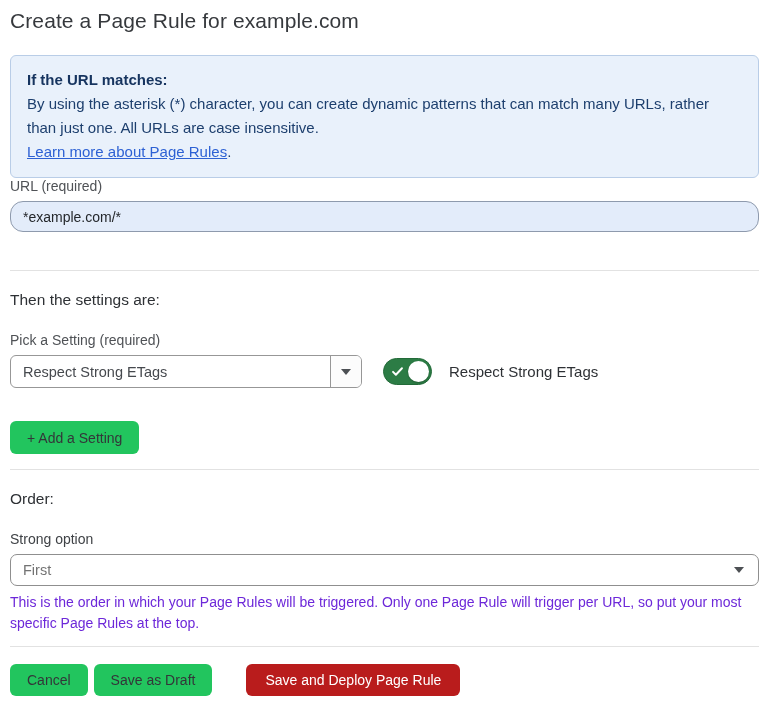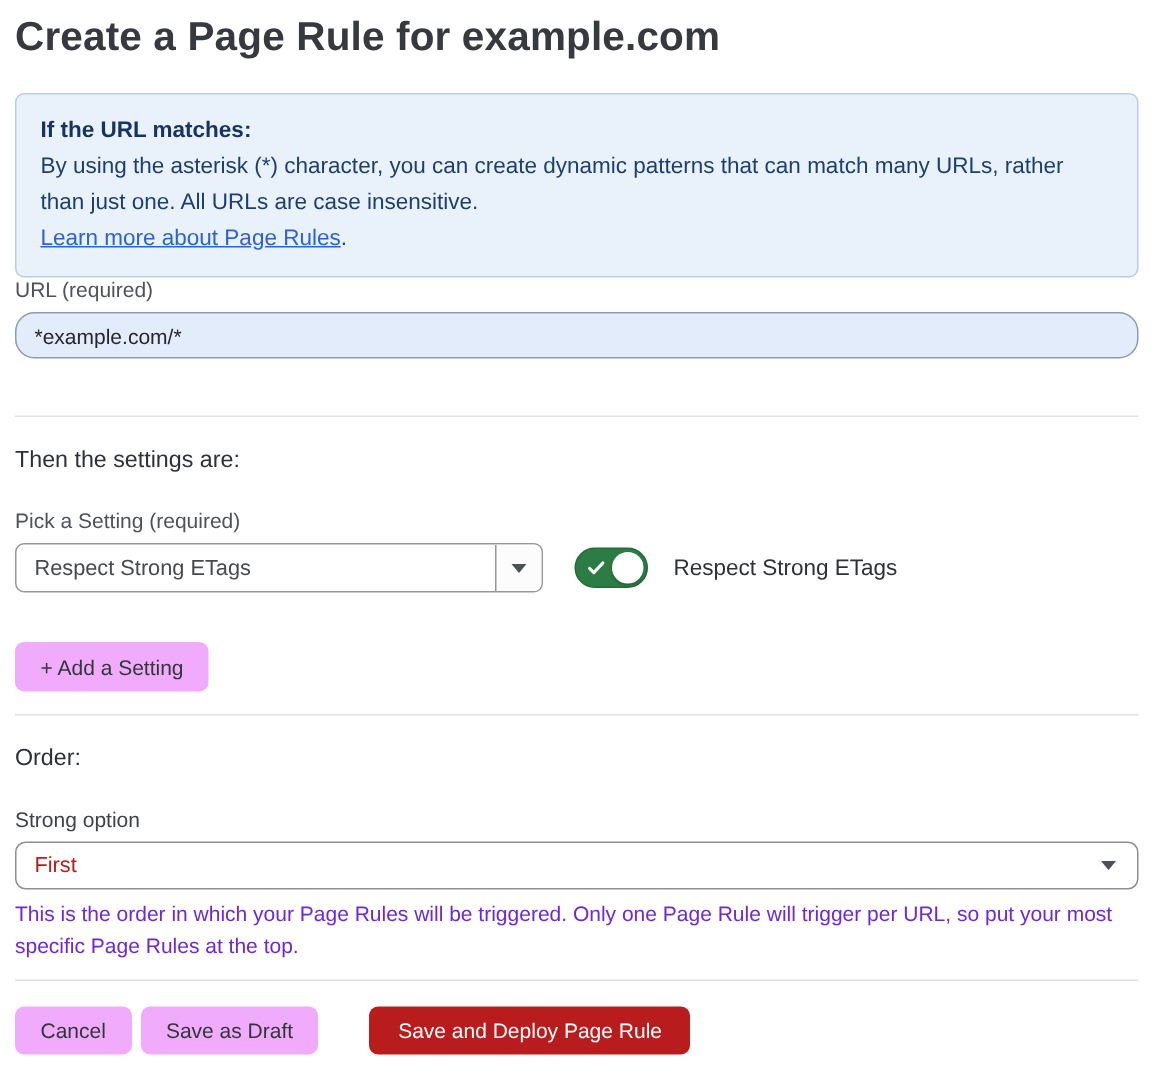--- a/index.html
+++ b/index.html
@@ -1,20 +1,20 @@
 <!DOCTYPE html>
 <html><head>
 <meta charset="utf-8">
 <style>
   * { margin: 0; padding: 0; box-sizing: border-box; }
   html, body { width: 769px; height: 718px; overflow: hidden; background: #ffffff; }
   body { font-family: "Liberation Sans", sans-serif; color: #36393d; }
   .page { padding: 0 10px; width: 769px; }
 
-  h1.page-title { padding-top: 9px; font-size: 27px; font-weight: bold; color: #36393d; letter-spacing: 0.1px; }
+  h1.page-title { padding-top: 9px; font-size: 21px; font-weight: normal; color: #36393d; letter-spacing: 0.1px; }
 
   .info-box {
     margin-top: 22px;
     background: #e9f1fb;
     border: 1px solid #b9cde7;
     border-radius: 6px;
     padding: 12px 16px 13px 16px;
     font-size: 15px;
     line-height: 24px;
     color: #1d3f6e;
@@ -112,37 +112,37 @@
 
   .btn {
     font-family: "Liberation Sans", sans-serif;
     font-size: 14px;
     border: none;
     border-radius: 6px;
     height: 33px;
     padding: 0 17px;
     cursor: pointer;
   }
-  .btn.gray { background: #f0abfc; color: #333639; text-align: right; }
+  .btn.gray { background: #22c55e; color: #333639; text-align: right; }
   .btn.blue { background: #b91c1c; color: #ffffff; padding: 0 19px; height: 32px; margin-left: 28px; }
   .add-btn { margin-top: 33px; display: block; }
 
   .order-select {
     margin-top: 7px;
     width: 749px;
     height: 32px;
     border: 1px solid #8f8f8f;
     border-radius: 7px;
     background: #ffffff;
     display: flex;
     align-items: center;
     padding: 0 14px 0 12px;
     cursor: pointer;
   }
-  .order-select .value { flex: 1; font-size: 14.5px; color: #b91c1c; }
+  .order-select .value { flex: 1; font-size: 14.5px; color: #737373; }
   .triangle.small { border-left-width: 5px; border-right-width: 5px; border-top-width: 6px; }
 
   .help { margin-top: 6px; font-size: 14px; line-height: 21px; color: #6d28d9; width: 749px; }
 
   .footer { margin-top: 17px; display: flex; align-items: center; gap: 6px; }
   .footer .btn.gray { height: 32px; }
 </style>
 </head>
 <body>
 

